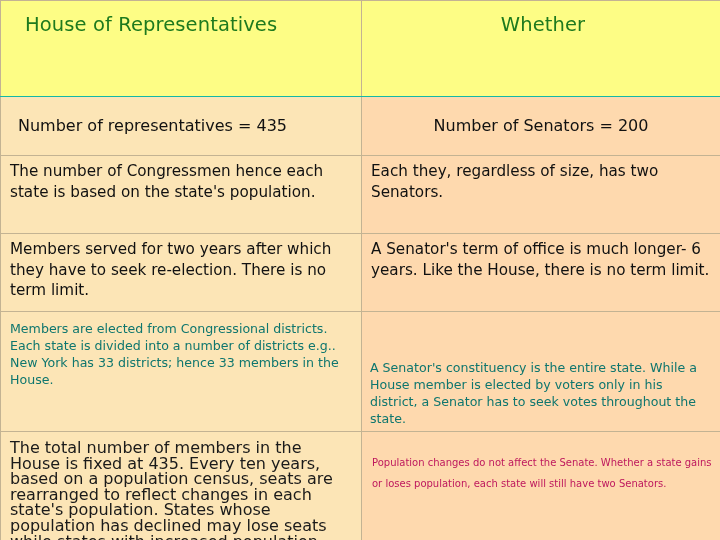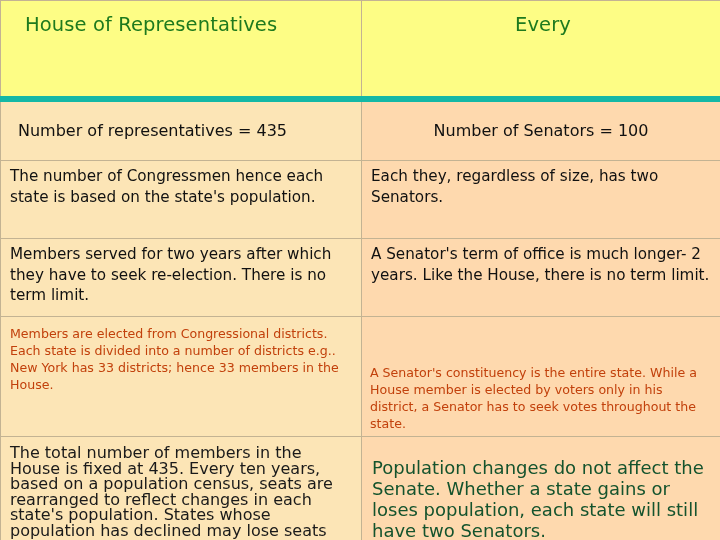--- a/index.html
+++ b/index.html
@@ -35,21 +35,21 @@
     vertical-align: top;
     border: 1px solid #c3b393;
     padding: 0;
     overflow: hidden;
   }
 
   
   tr.r-head td {
     height: 95px;
     background: #fdfd85;
-    border-bottom: 6px solid #14b8a6;
+    border-bottom: 1px solid #14b8a6;
   }
   .head-cell {
     padding: 12px 14px 0 18px;
     box-sizing: border-box;
     height: 93px;
   }
   .head-text {
     color: #1e7a1e;
     font-size: 19.5px;
     line-height: 24px;
@@ -93,21 +93,21 @@
     line-height: 20.5px;
   }
 
   
   tr.r-small td { height: 94px; }
   .small-cell {
     padding: 8px 8px 4px 9px;
     box-sizing: border-box;
   }
   .small-text {
-    color: #c2410c;
+    color: #0f766e;
     font-size: 12.6px;
     line-height: 17px;
   }
   .small-cell.col-right-pad { padding-top: 7px; padding-left: 8px; margin-top: 40px; }
 
   
   tr.r-last td { height: 140px; }
   .tiny-cell {
     padding: 8px 6px 4px 9px;
     box-sizing: border-box;
@@ -115,22 +115,22 @@
   .tiny-text {
     color: #1a1a1a;
     font-size: 16px;
     line-height: 15.6px;
   }
   .last-right-cell {
     padding: 20px 8px 4px 10px;
     box-sizing: border-box;
   }
   .last-right-text {
-    color: #14532d;
-    font-size: 18px;
+    color: #be185d;
+    font-size: 10px;
     line-height: 21px;
   }
 </style>
 </head>
 <body>
 
 <div id="slide">
 
   <table class="compare">
     <colgroup>
@@ -140,34 +140,34 @@
     <tbody>
 
       <tr class="r-head">
         <td class="head-left">
           <div class="head-cell">
             <div class="head-text">House of Representatives</div>
           </div>
         </td>
         <td class="head-right">
           <div class="head-cell">
-            <div class="head-text">Every</div>
+            <div class="head-text">Whether</div>
           </div>
         </td>
       </tr>
 
       <tr class="r-count">
         <td class="col-left count-left">
           <div class="count-cell">
             <div class="count-text">Number of representatives = 435</div>
           </div>
         </td>
         <td class="col-right count-right">
           <div class="count-cell">
-            <div class="count-text">Number of Senators = 100</div>
+            <div class="count-text">Number of Senators = 200</div>
           </div>
         </td>
       </tr>
 
       <tr class="r-body">
         <td class="col-left">
           <div class="body-cell">
             <div class="body-text">The number of Congressmen hence each state is based on the state's population.</div>
           </div>
         </td>
@@ -179,21 +179,21 @@
       </tr>
 
       <tr class="r-body">
         <td class="col-left">
           <div class="body-cell">
             <div class="body-text">Members served for two years after which they have to seek re-election.  There is no term limit.</div>
           </div>
         </td>
         <td class="col-right">
           <div class="body-cell">
-            <div class="body-text">A Senator's term of office is much longer- 2 years. Like the House, there is no term limit.</div>
+            <div class="body-text">A Senator's term of office is much longer- 6 years. Like the House, there is no term limit.</div>
           </div>
         </td>
       </tr>
 
       <tr class="r-small">
         <td class="col-left">
           <div class="small-cell">
             <div class="small-text">Members are elected from Congressional districts. Each state is divided into a number of districts e.g.. New York has 33 districts; hence 33 members in the House.</div>
           </div>
         </td>

